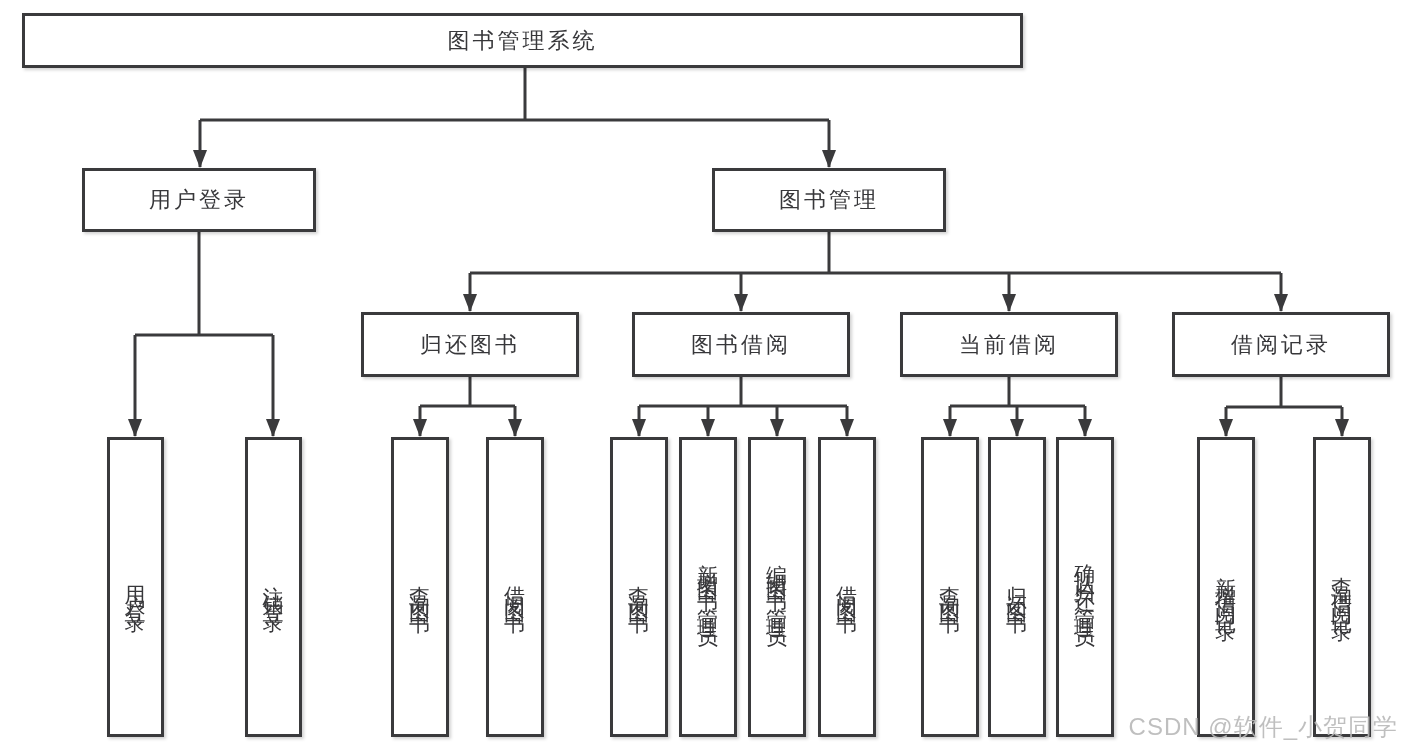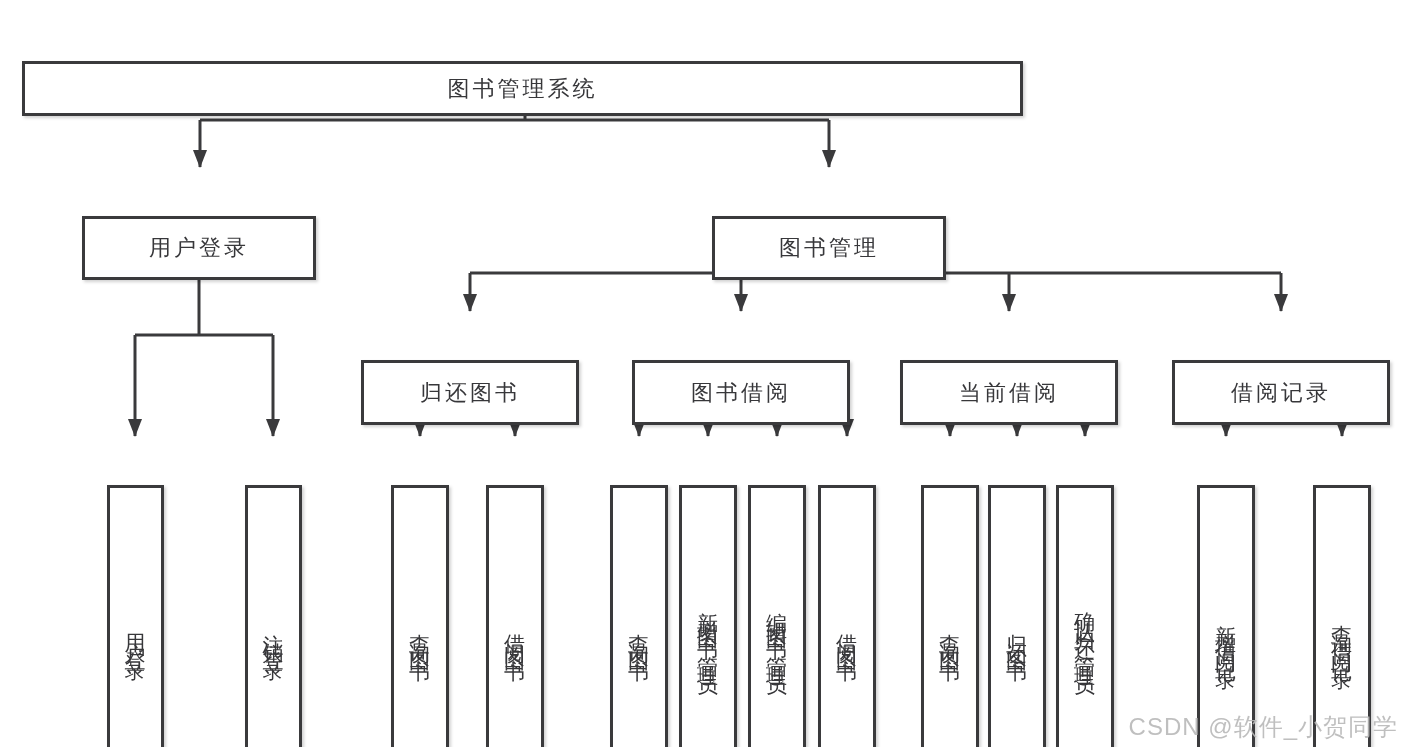--- a/index.html
+++ b/index.html
@@ -10,21 +10,20 @@
     background:var(--bg,#ffffff); overflow:hidden;
   }
   #connectors { position:absolute; left:0; top:0; width:1405px; height:747px; }
   #connectors path.c { fill:none; stroke:var(--line,#3a3a3c); stroke-width:3; }
   #connectors marker path { fill:var(--line,#3a3a3c); stroke:none; }
   .node {
     position:absolute; background:var(--bg,#ffffff);
     border:3px solid var(--border,#3a3a3c); color:var(--text,#333333);
     display:flex; align-items:center; justify-content:center;
     box-shadow:2px 2px 3px rgba(0,0,0,0.18);
-    margin-top:48px;
   }
   .hbox .lbl { font-size:22px; letter-spacing:3px; white-space:nowrap; }
   .vbox .lbl {
     writing-mode:vertical-rl; text-orientation:mixed;
     font-size:21px; letter-spacing:9px; line-height:1;
   }
   #watermark {
     position:absolute; right:7px; bottom:4px;
     font-size:24px; letter-spacing:1px;
     color:var(--wm,#b9b9b9); opacity:0.9; white-space:nowrap;

